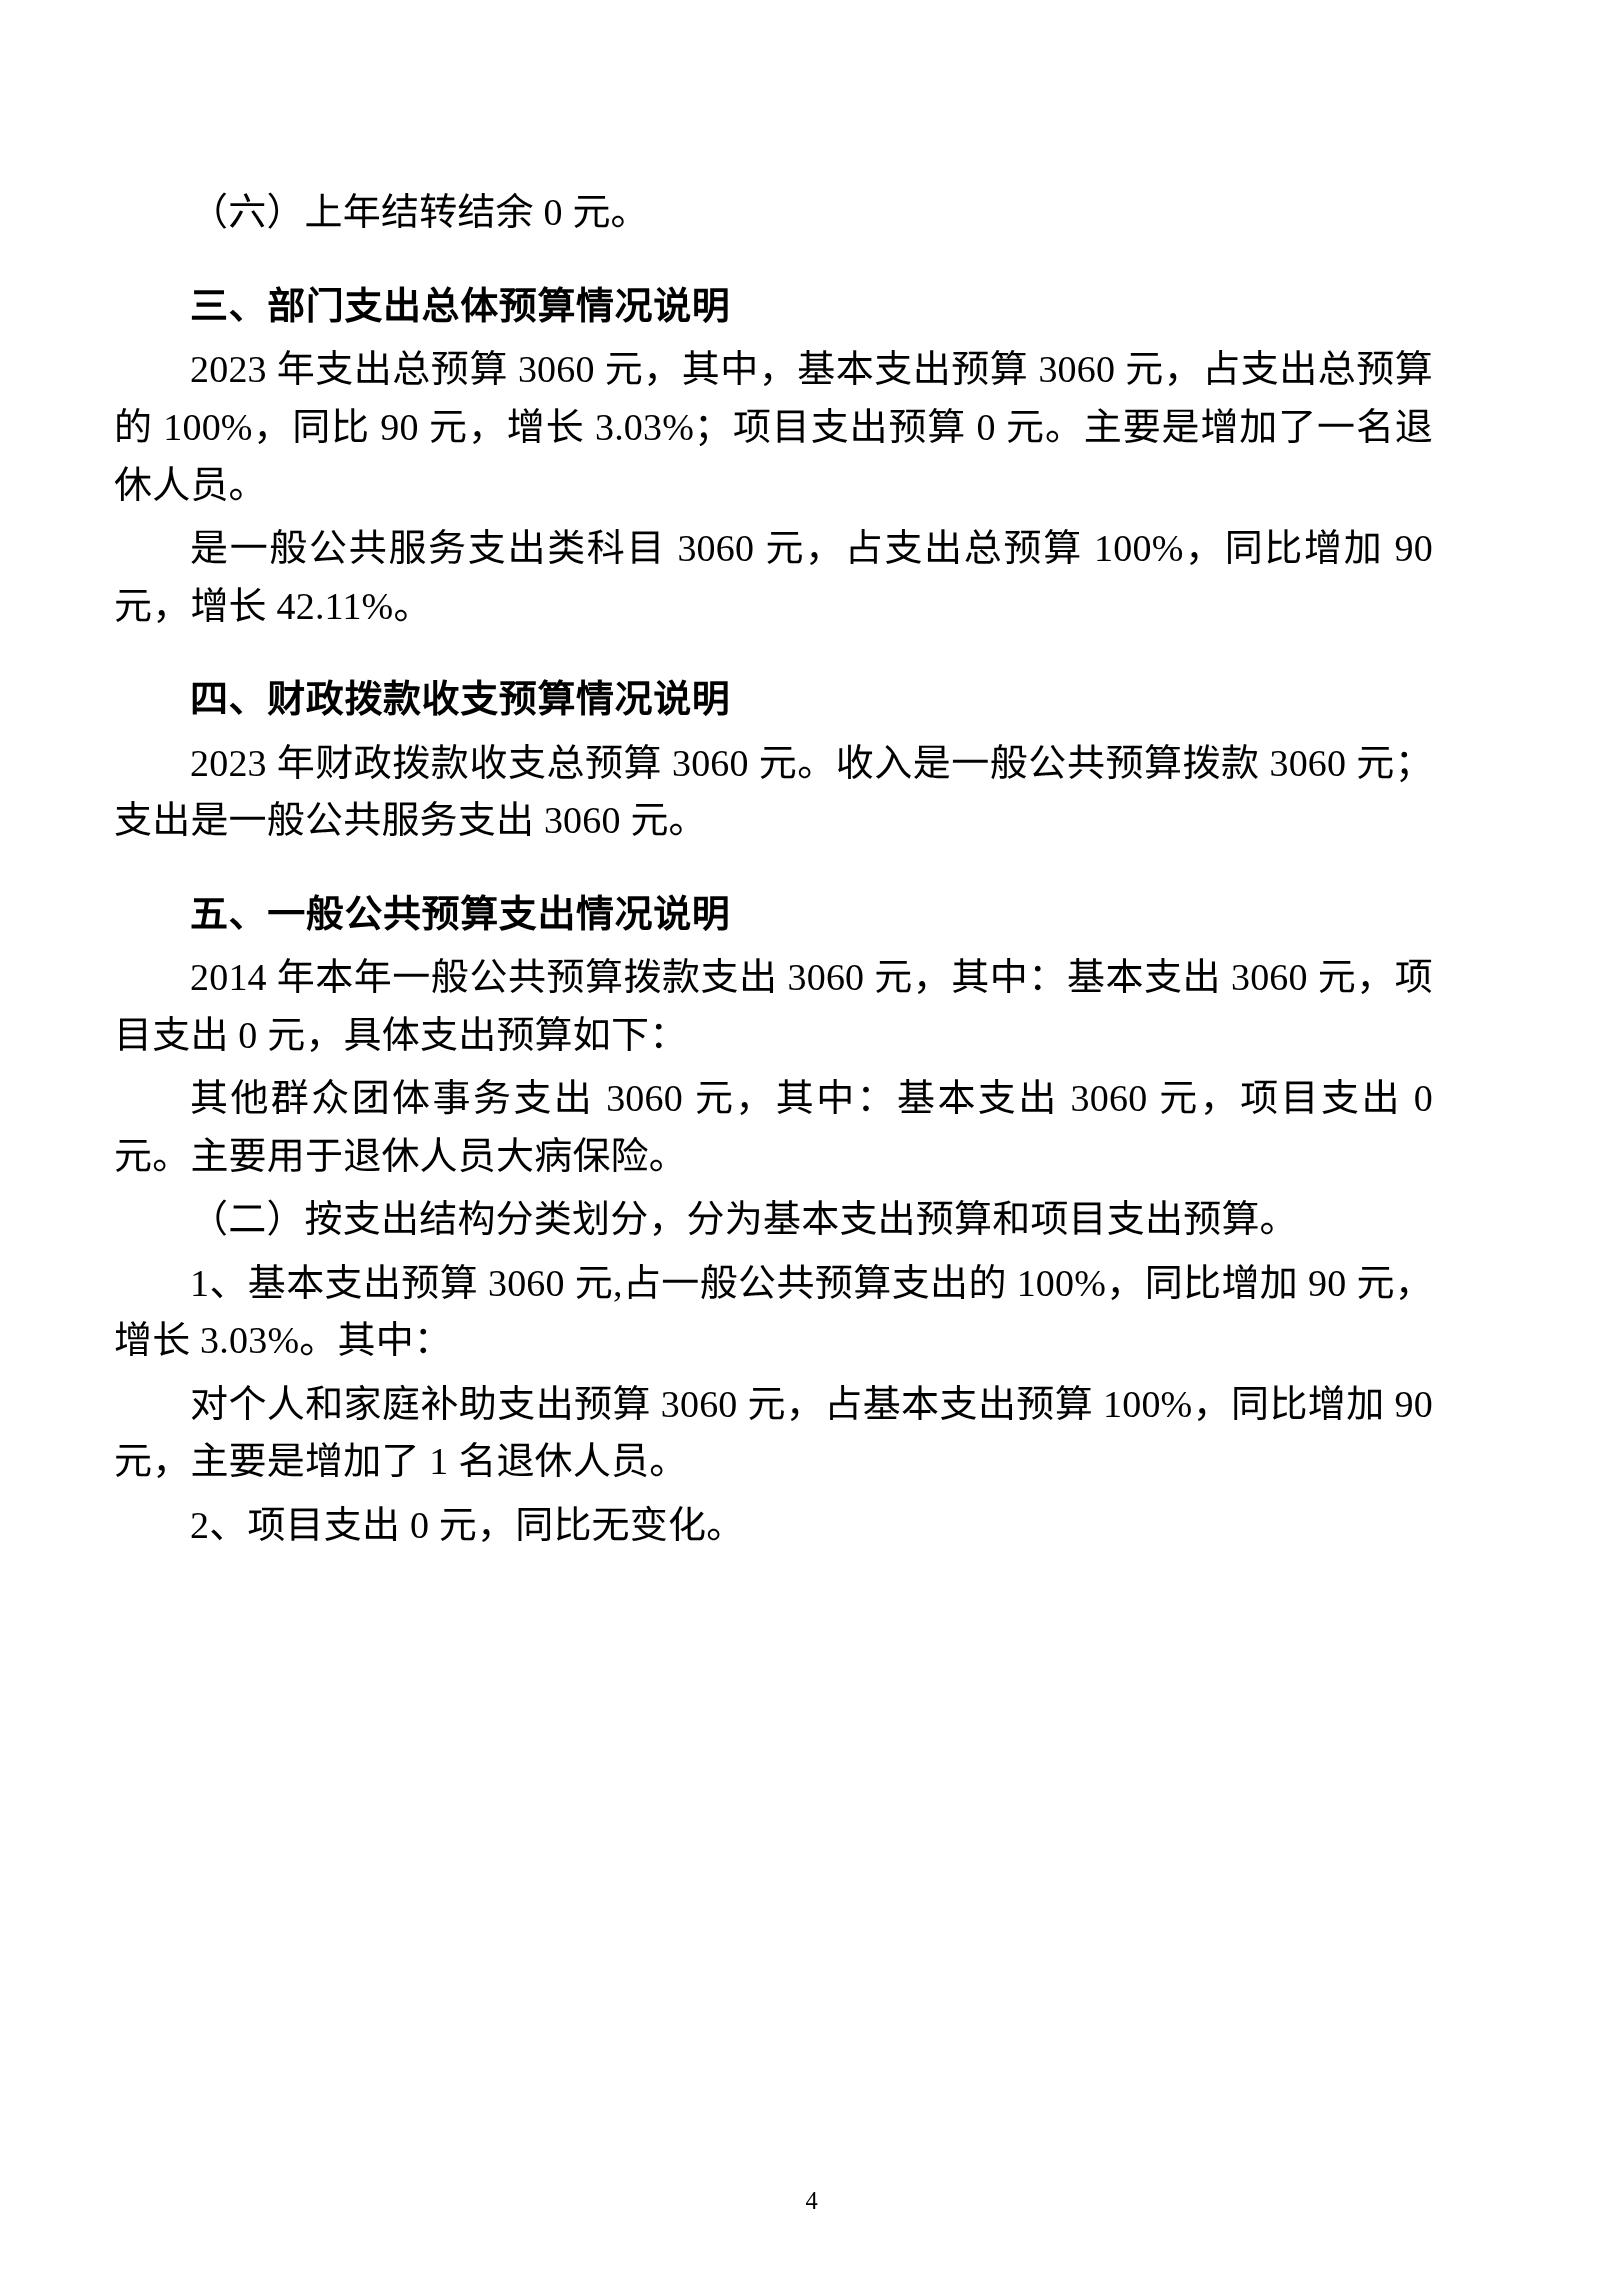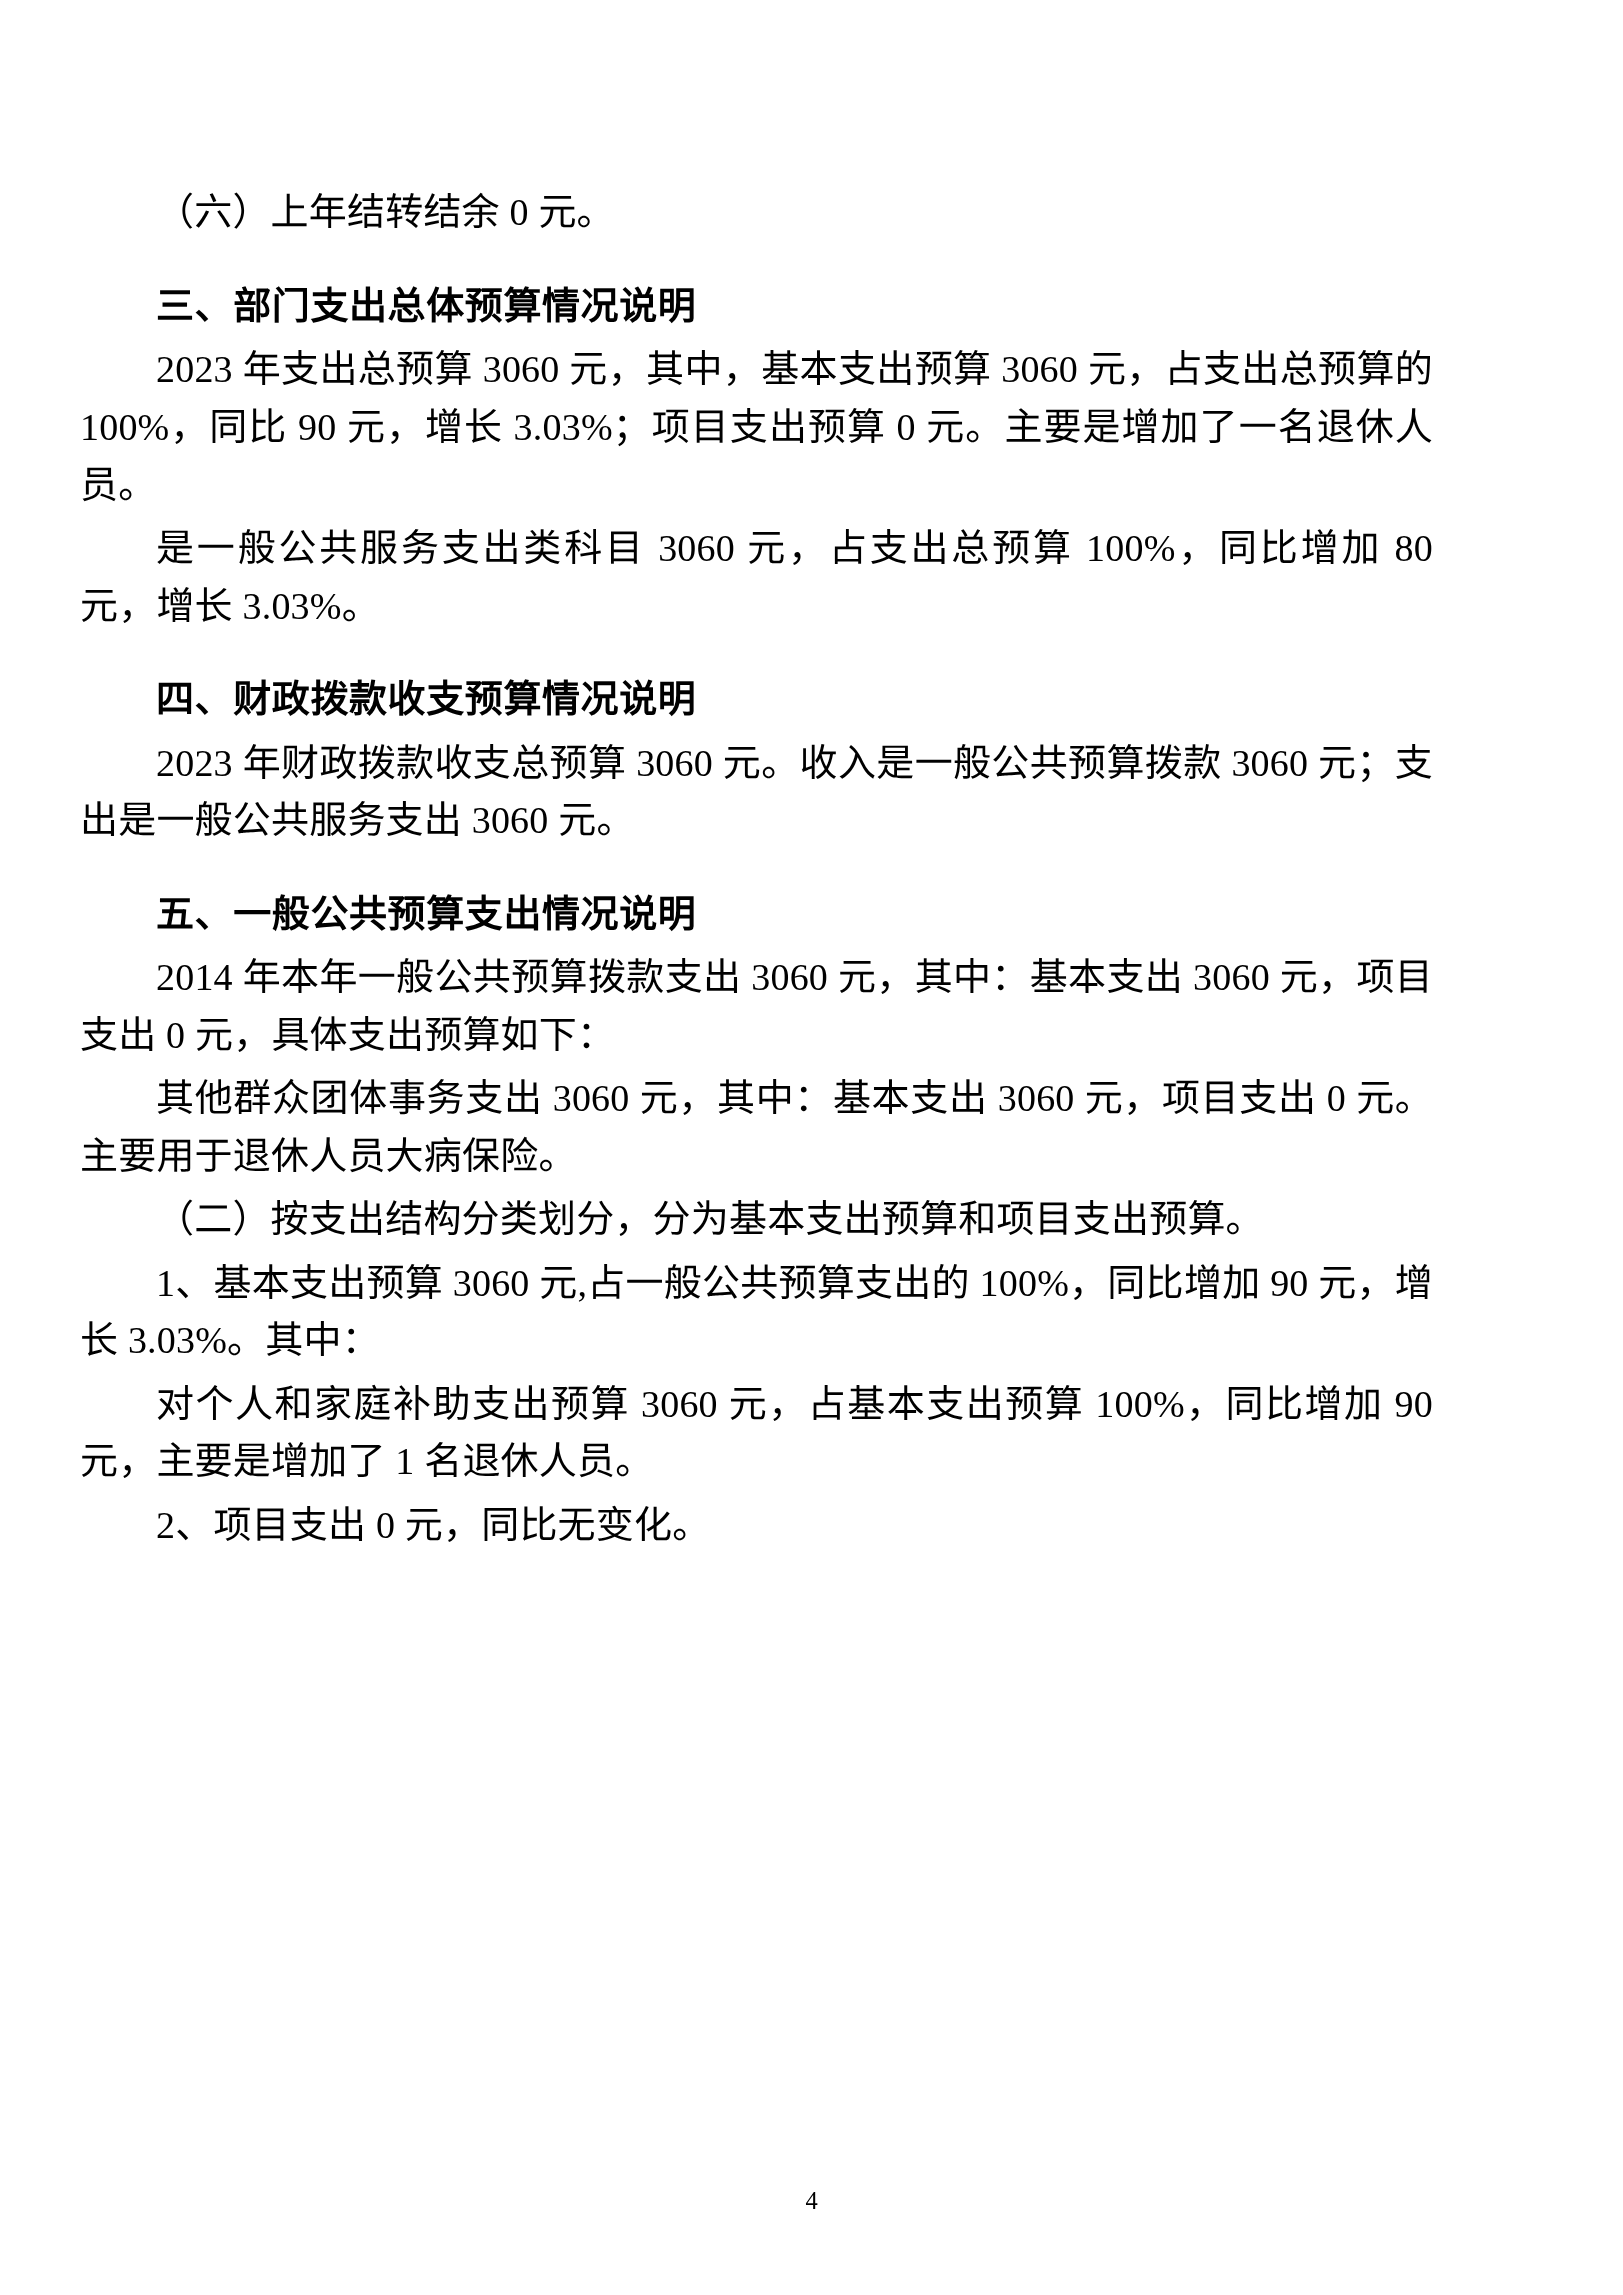--- a/index.html
+++ b/index.html
@@ -11,21 +11,21 @@
   body {
     font-family: "Liberation Serif", "DejaVu Serif", serif;
     color: #000000;
   }
   .page {
     position: relative;
     width: 1623px;
     height: 2295px;
     background: #ffffff;
     box-sizing: border-box;
-    padding: 184px 190px 110px 80px;
+    padding: 184px 190px 110px 114px;
     overflow: hidden;
   }
   .doc-body {
     width: 100%;
   }
   p {
     margin: 0 0 5.5px 0;
     font-size: 38px;
     line-height: 1.52;
     text-align: justify;
@@ -58,21 +58,21 @@
 <div class="page">
 
   <div class="doc-body">
 
     <p class="indent">（六）上年结转结余 0 元。</p>
 
     <p class="heading">三、部门支出总体预算情况说明</p>
 
     <p class="indent">2023 年支出总预算 3060 元，其中，基本支出预算 3060 元，占支出总预算的 100%，同比 90 元，增长 3.03%；项目支出预算 0 元。主要是增加了一名退休人员。</p>
 
-    <p class="indent">是一般公共服务支出类科目 3060 元，占支出总预算 100%，同比增加 80 元，增长 3.03%。</p>
+    <p class="indent">是一般公共服务支出类科目 3060 元，占支出总预算 100%，同比增加 90 元，增长 42.11%。</p>
 
     <p class="heading">四、财政拨款收支预算情况说明</p>
 
     <p class="indent">2023 年财政拨款收支总预算 3060 元。收入是一般公共预算拨款 3060 元；支出是一般公共服务支出 3060 元。</p>
 
     <p class="heading">五、一般公共预算支出情况说明</p>
 
     <p class="indent">2014 年本年一般公共预算拨款支出 3060 元，其中：基本支出 3060 元，项目支出 0 元，具体支出预算如下：</p>
 
 

